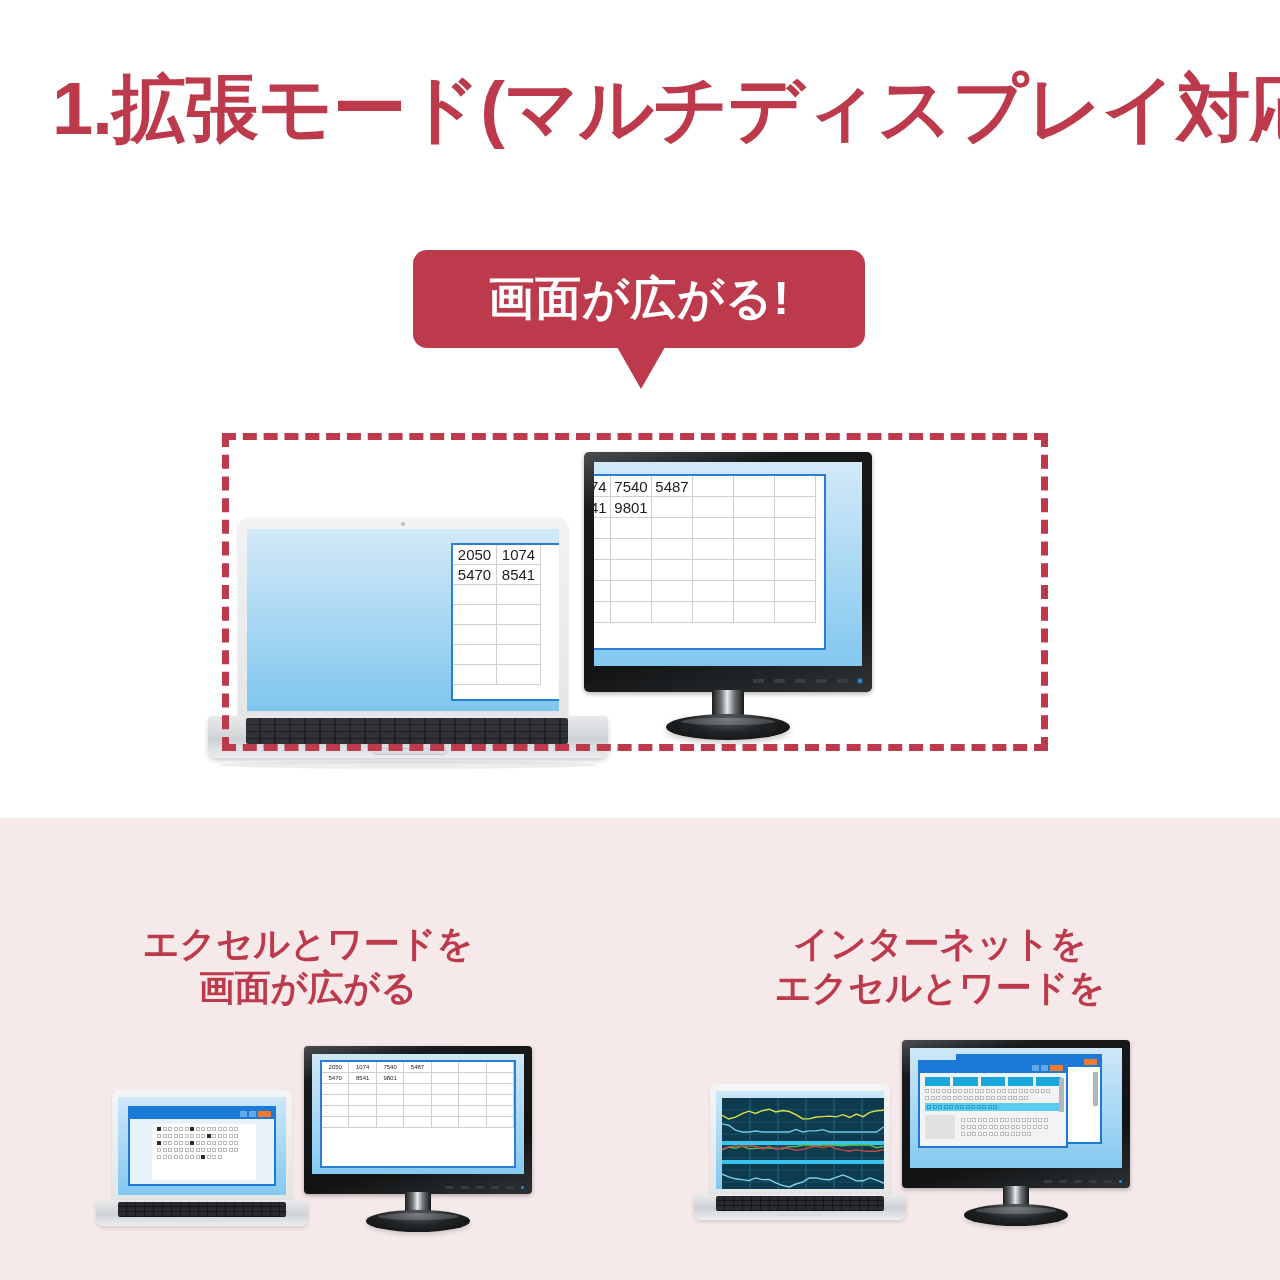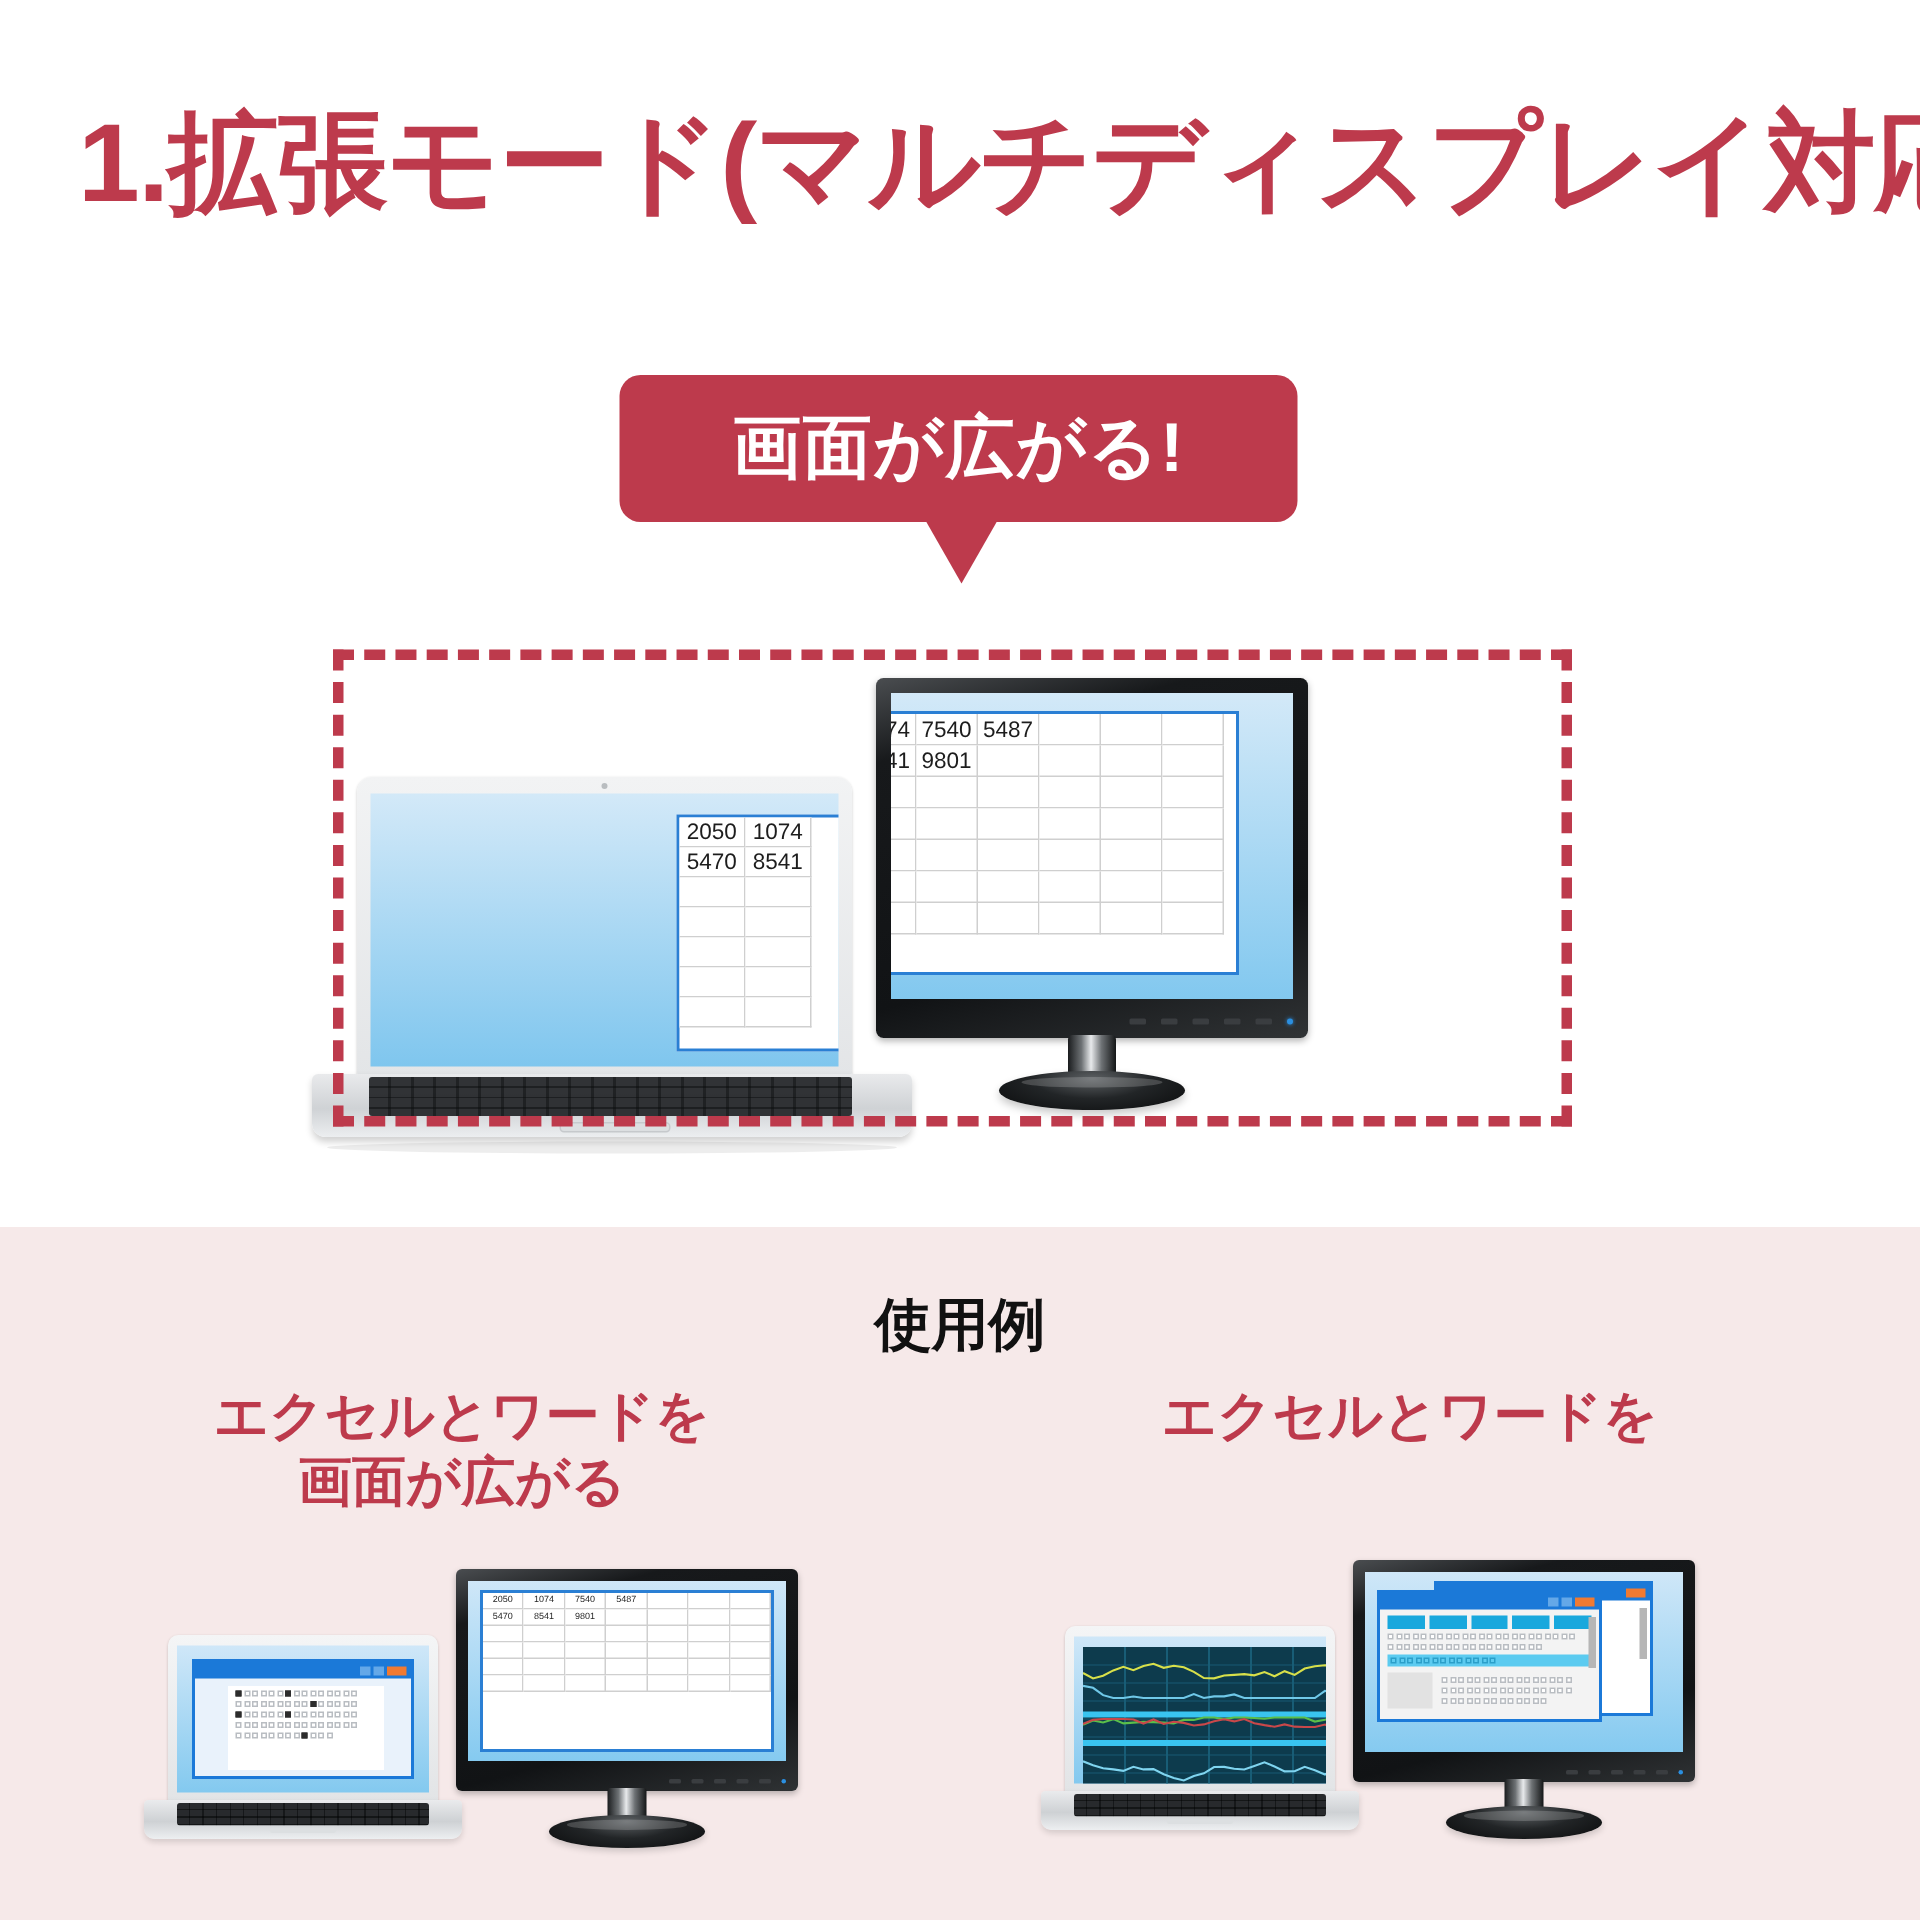--- a/index.html
+++ b/index.html
@@ -314,21 +314,20 @@
         </div>
       </div>
       <div class="hm-neck"></div>
       <div class="hm-stand"></div>
     </div>
 
   </div>
 
   <div class="bottom-section">
 
-    <div class="usecase-title">使用例</div>
 
     <div class="uc-col uc-left">
       <div class="uc-head">
         <div>エクセルとワードを</div>
         <div>画面が広がる</div>
       </div>
     </div>
 
     <div class="s-laptop" style="left:96px;top:272px;">
       <div class="sl-lid">
@@ -499,20 +498,21 @@
           <div class="sm-btn"></div>
           <div class="sm-led"></div>
         </div>
       </div>
       <div class="sm-neck"></div>
       <div class="sm-stand"></div>
     </div>
 
     <div class="uc-col uc-right">
       <div class="uc-head">
+        <div>インターネットを</div>
         <div>エクセルとワードを</div>
       </div>
     </div>
 
     <div class="s-laptop" style="left:694px;top:266px;">
       <div class="sl-lid">
         <div class="sl-screen">
           <div class="stock" id="stockChart"><svg width="168" height="98">
                 <line x1="28" y1="0" x2="28" y2="98" stroke="#1d6a85" stroke-width="1"></line>
                 <line x1="56" y1="0" x2="56" y2="98" stroke="#1d6a85" stroke-width="1"></line>

